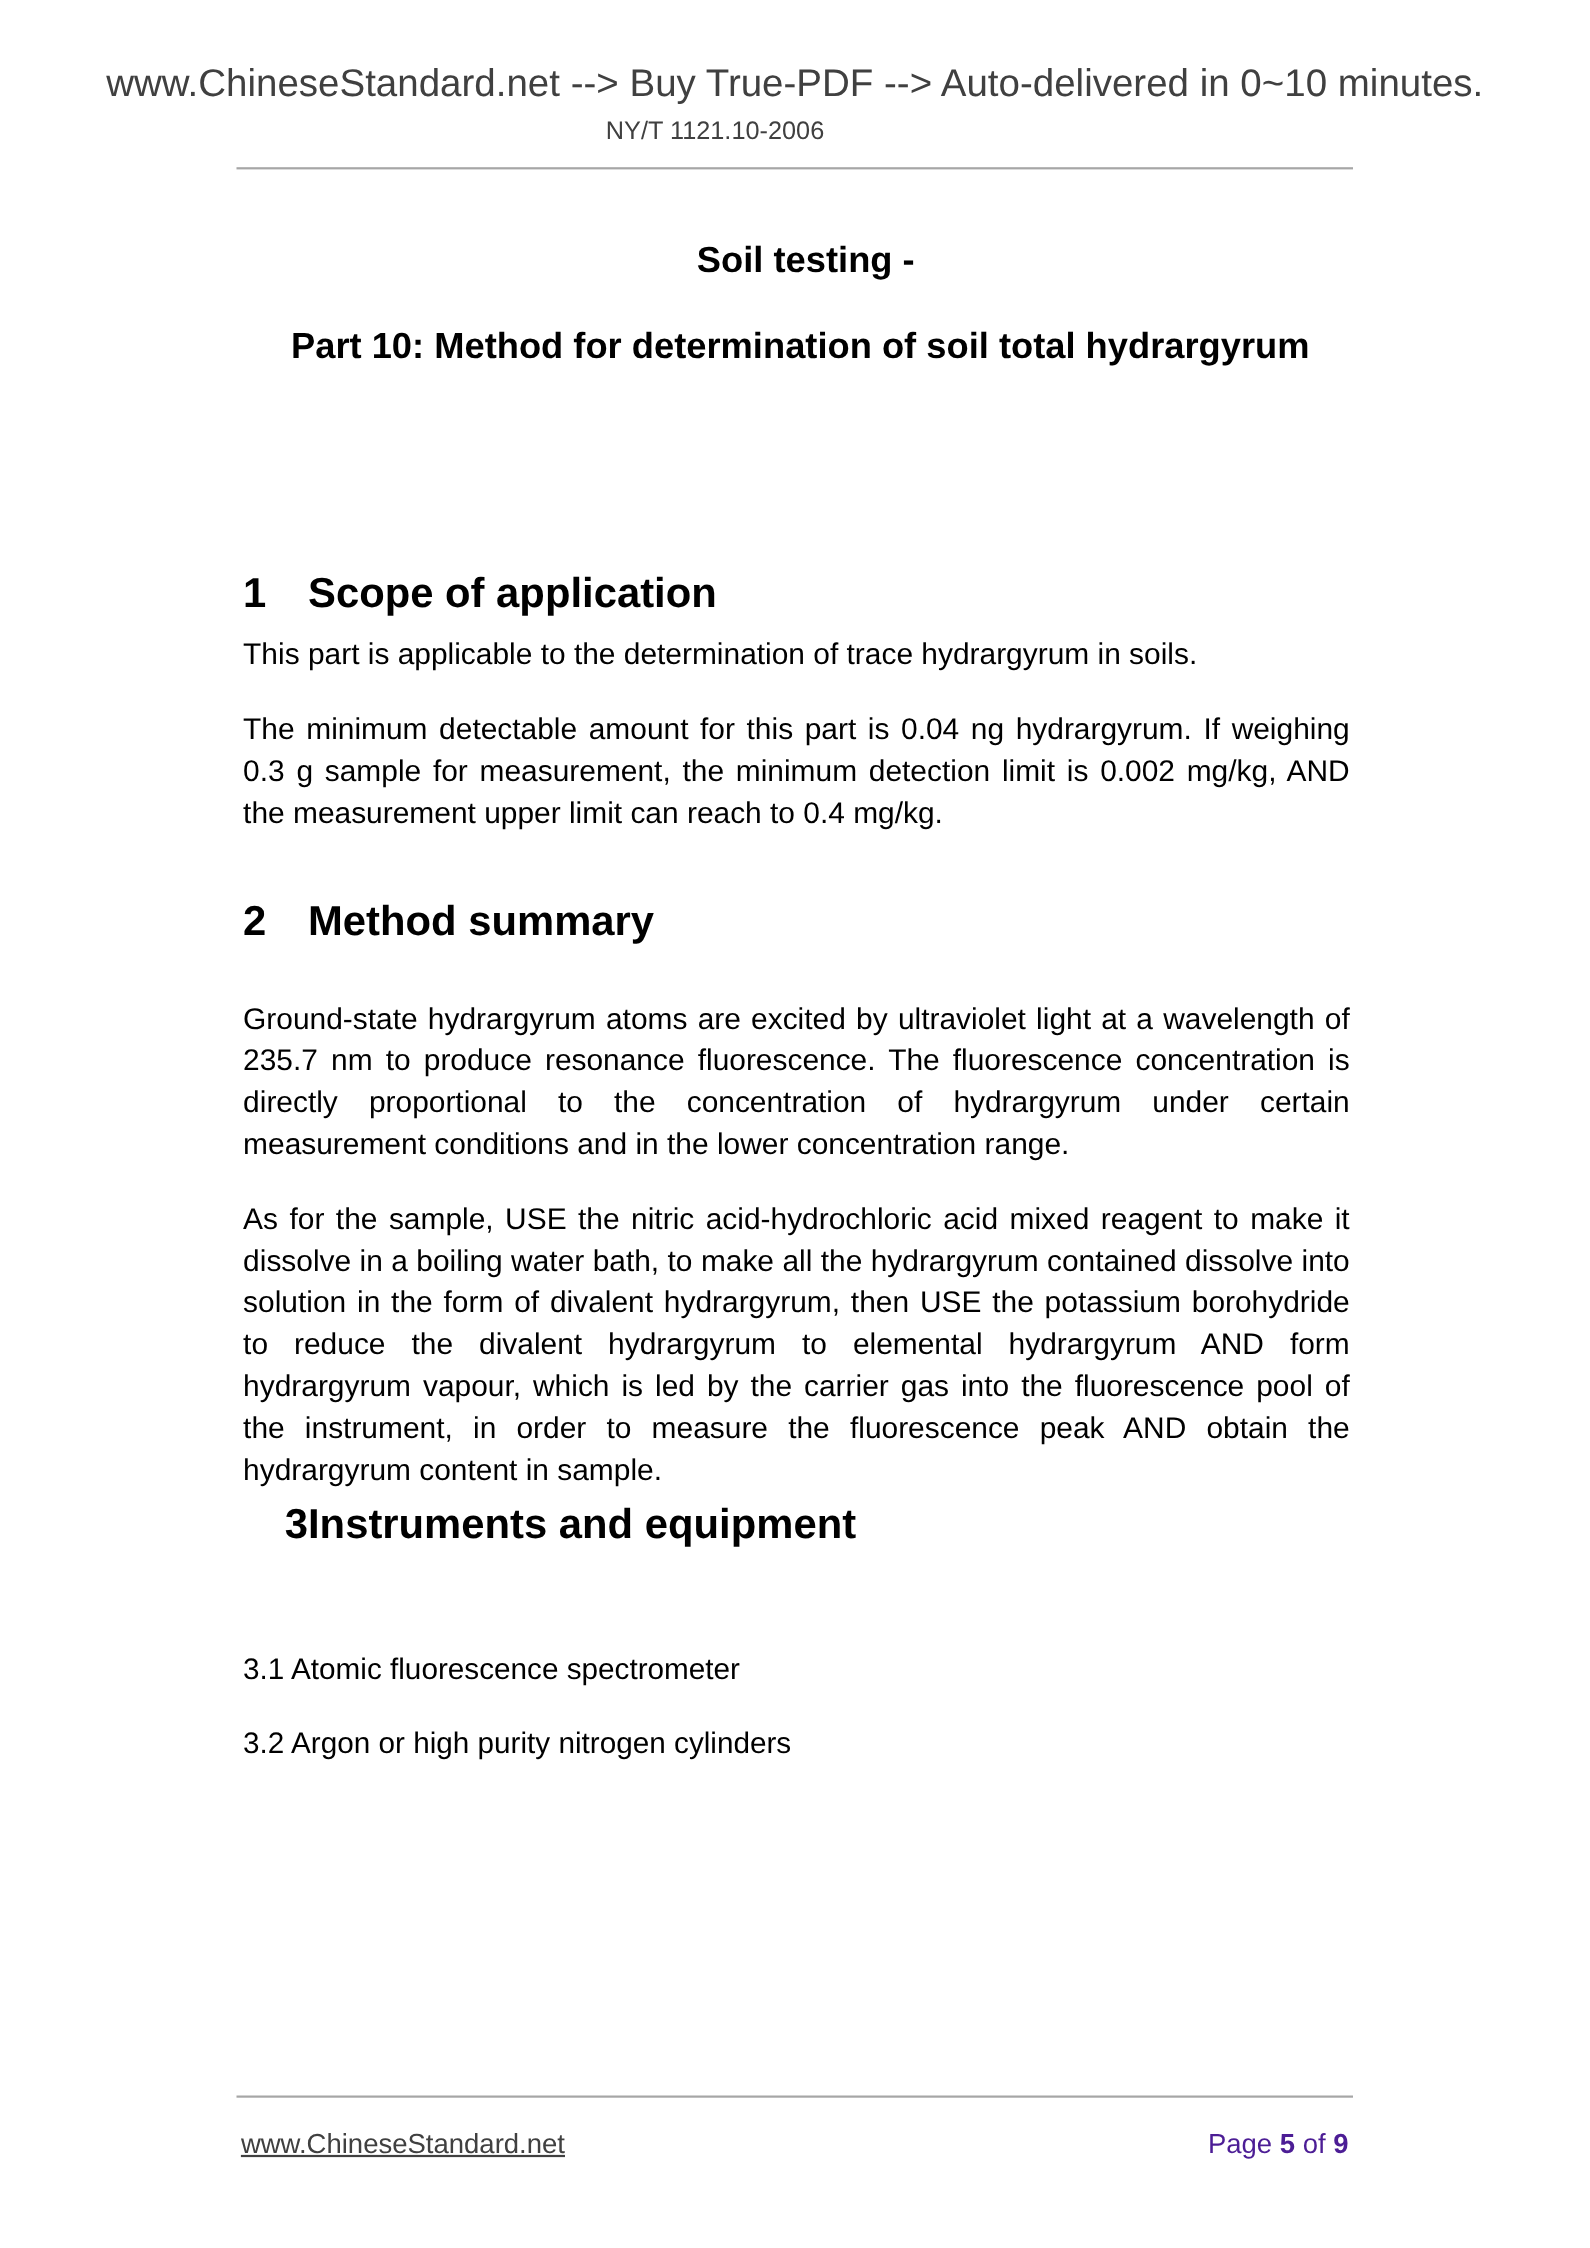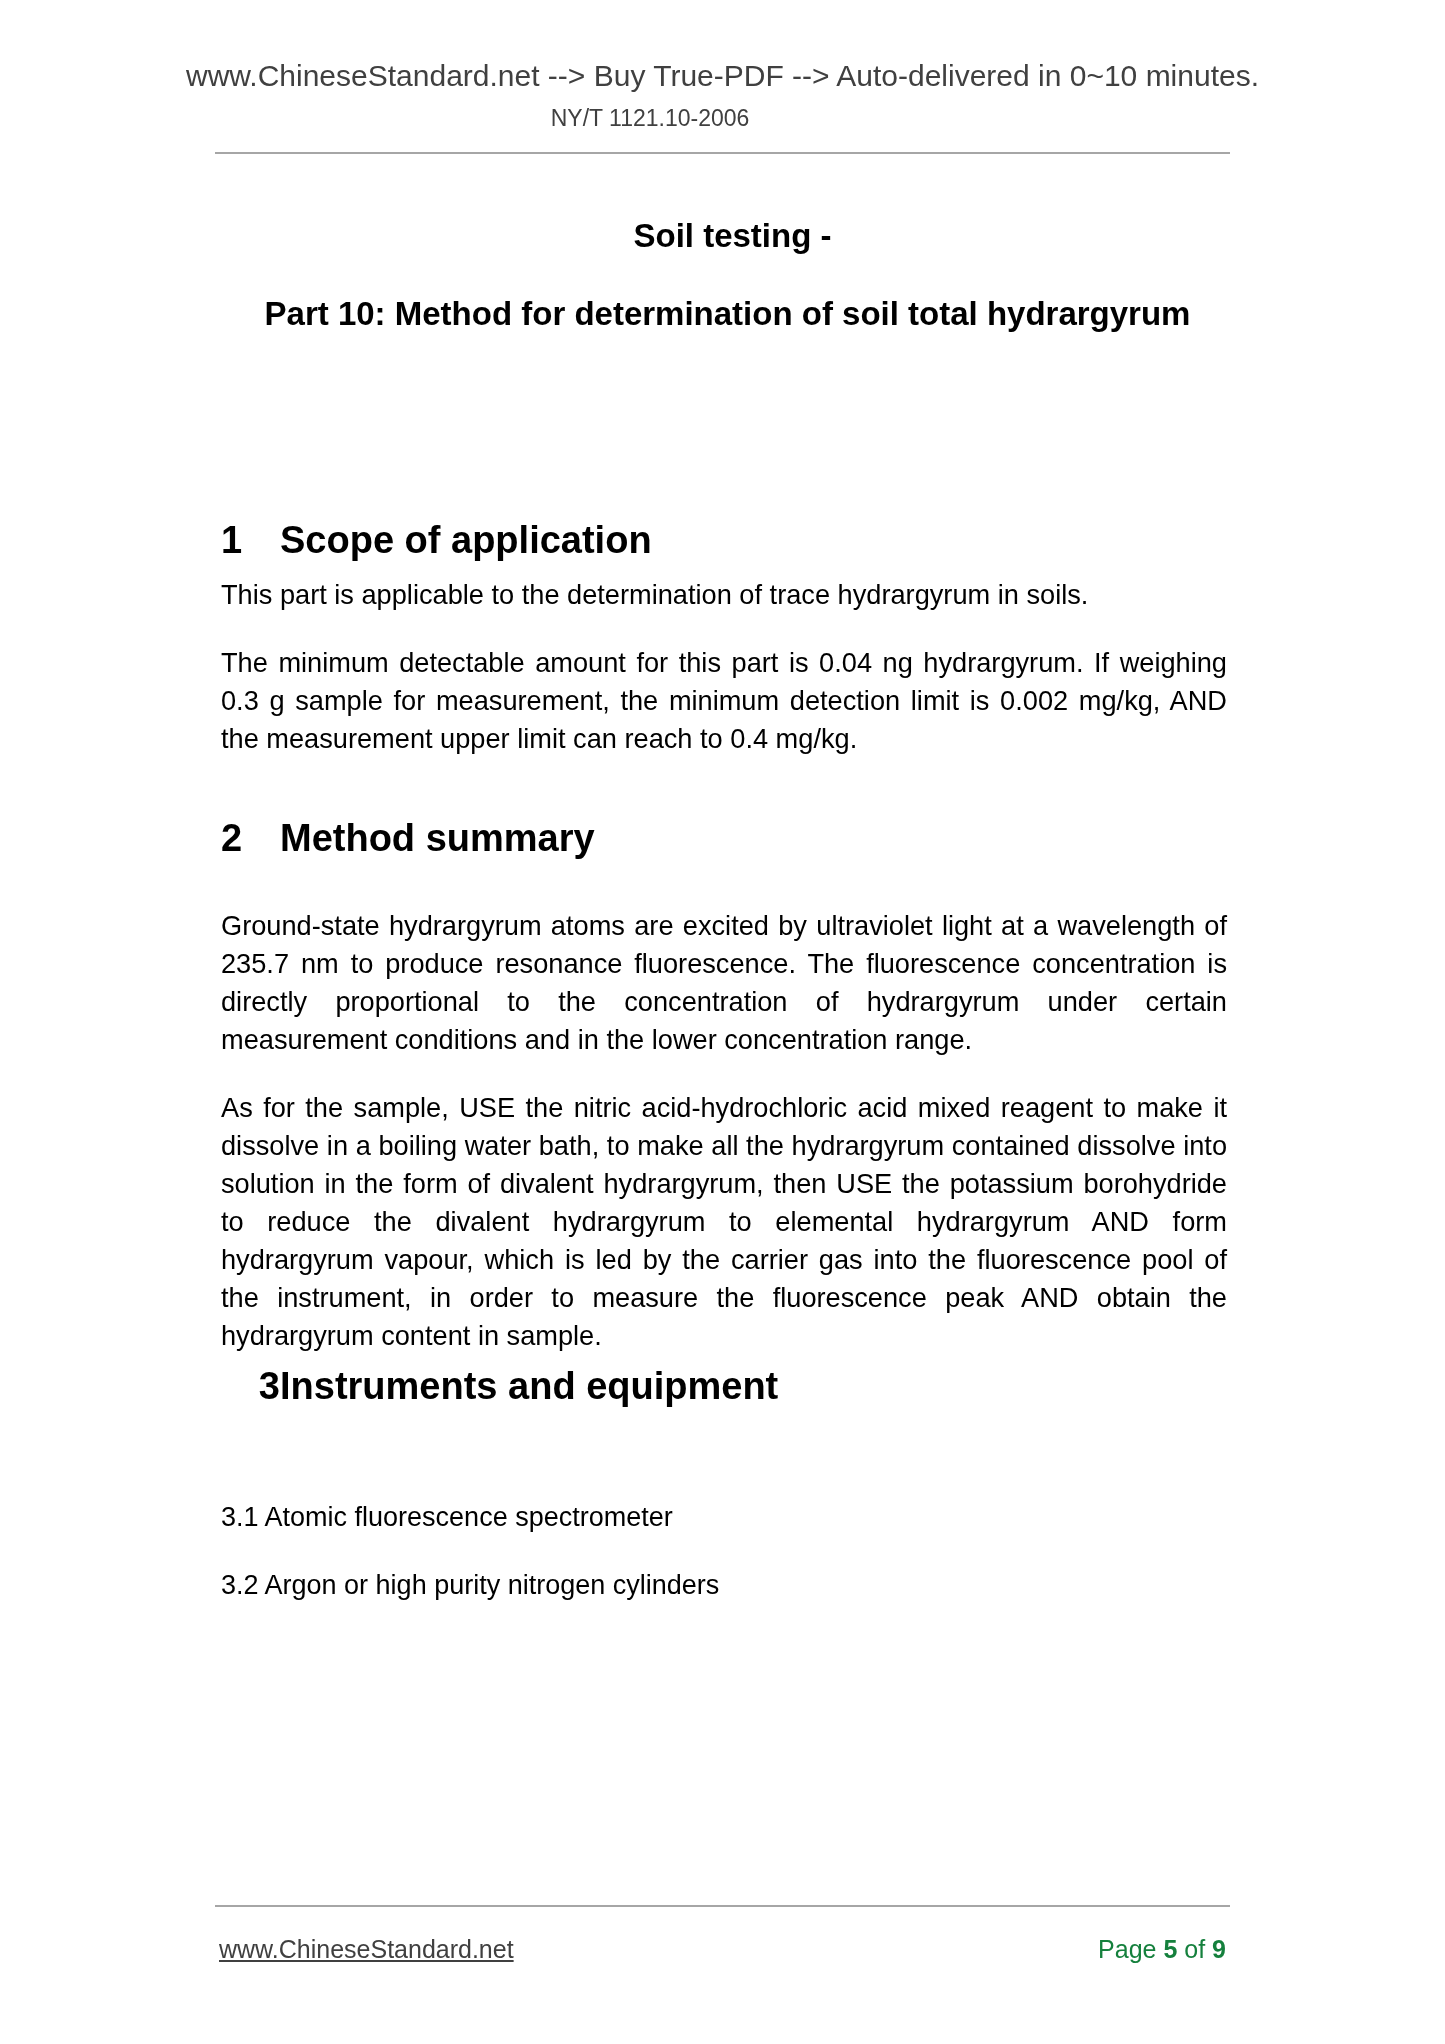--- a/index.html
+++ b/index.html
@@ -3,21 +3,21 @@
   <meta charset="utf-8">
   <style>
     html, body { margin: 0; padding: 0; background: #ffffff; }
     body {
       width: 1445px; height: 2044px; position: relative; overflow: hidden;
       font-family: "Liberation Sans", sans-serif; color: #000;
     }
     .abs { position: absolute; }
     .hdr-banner {
       left: 0; width: 1445px; top: 58px; text-align: center;
-      font-size: 30px; line-height: 36px; color: #404040; white-space: nowrap;
+      font-size: 35px; line-height: 36px; color: #404040; white-space: nowrap;
     }
     .hdr-code {
       left: 0; width: 1300px; top: 104px; text-align: center;
       font-size: 23px; line-height: 28px; color: #404040;
     }
     .rule { height: 2px; background: #a6a6a6; left: 215px; width: 1015px; }
     .title1 {
       left: 0; width: 1465px; top: 216px; text-align: center;
       font-size: 33px; font-weight: bold; line-height: 40px;
     }
@@ -34,21 +34,21 @@
     }
     .para {
       left: 221px; width: 1006px; font-size: 27.2px; line-height: 38px;
       text-align: justify;
     }
     .footer-link {
       left: 219px; top: 1934px; font-size: 25px; line-height: 30px; color: #404040;
       text-decoration: underline; text-decoration-color: #404040;
     }
     .footer-page {
-      right: 219px; top: 1934px; font-size: 25px; line-height: 30px; color: #15803d; white-space: nowrap;
+      right: 219px; top: 1934px; font-size: 25px; line-height: 30px; color: #4c1d95; white-space: nowrap;
     }
     .footer-page b { font-weight: bold; }
   </style>
 </head>
 <body>
 
 <div class="abs hdr-banner">www.ChineseStandard.net --&gt; Buy True-PDF --&gt; Auto-delivered in 0~10 minutes.</div>
 <div class="abs hdr-code">NY/T 1121.10-2006</div>
 <div class="abs rule" style="top:152px;"></div>
 

